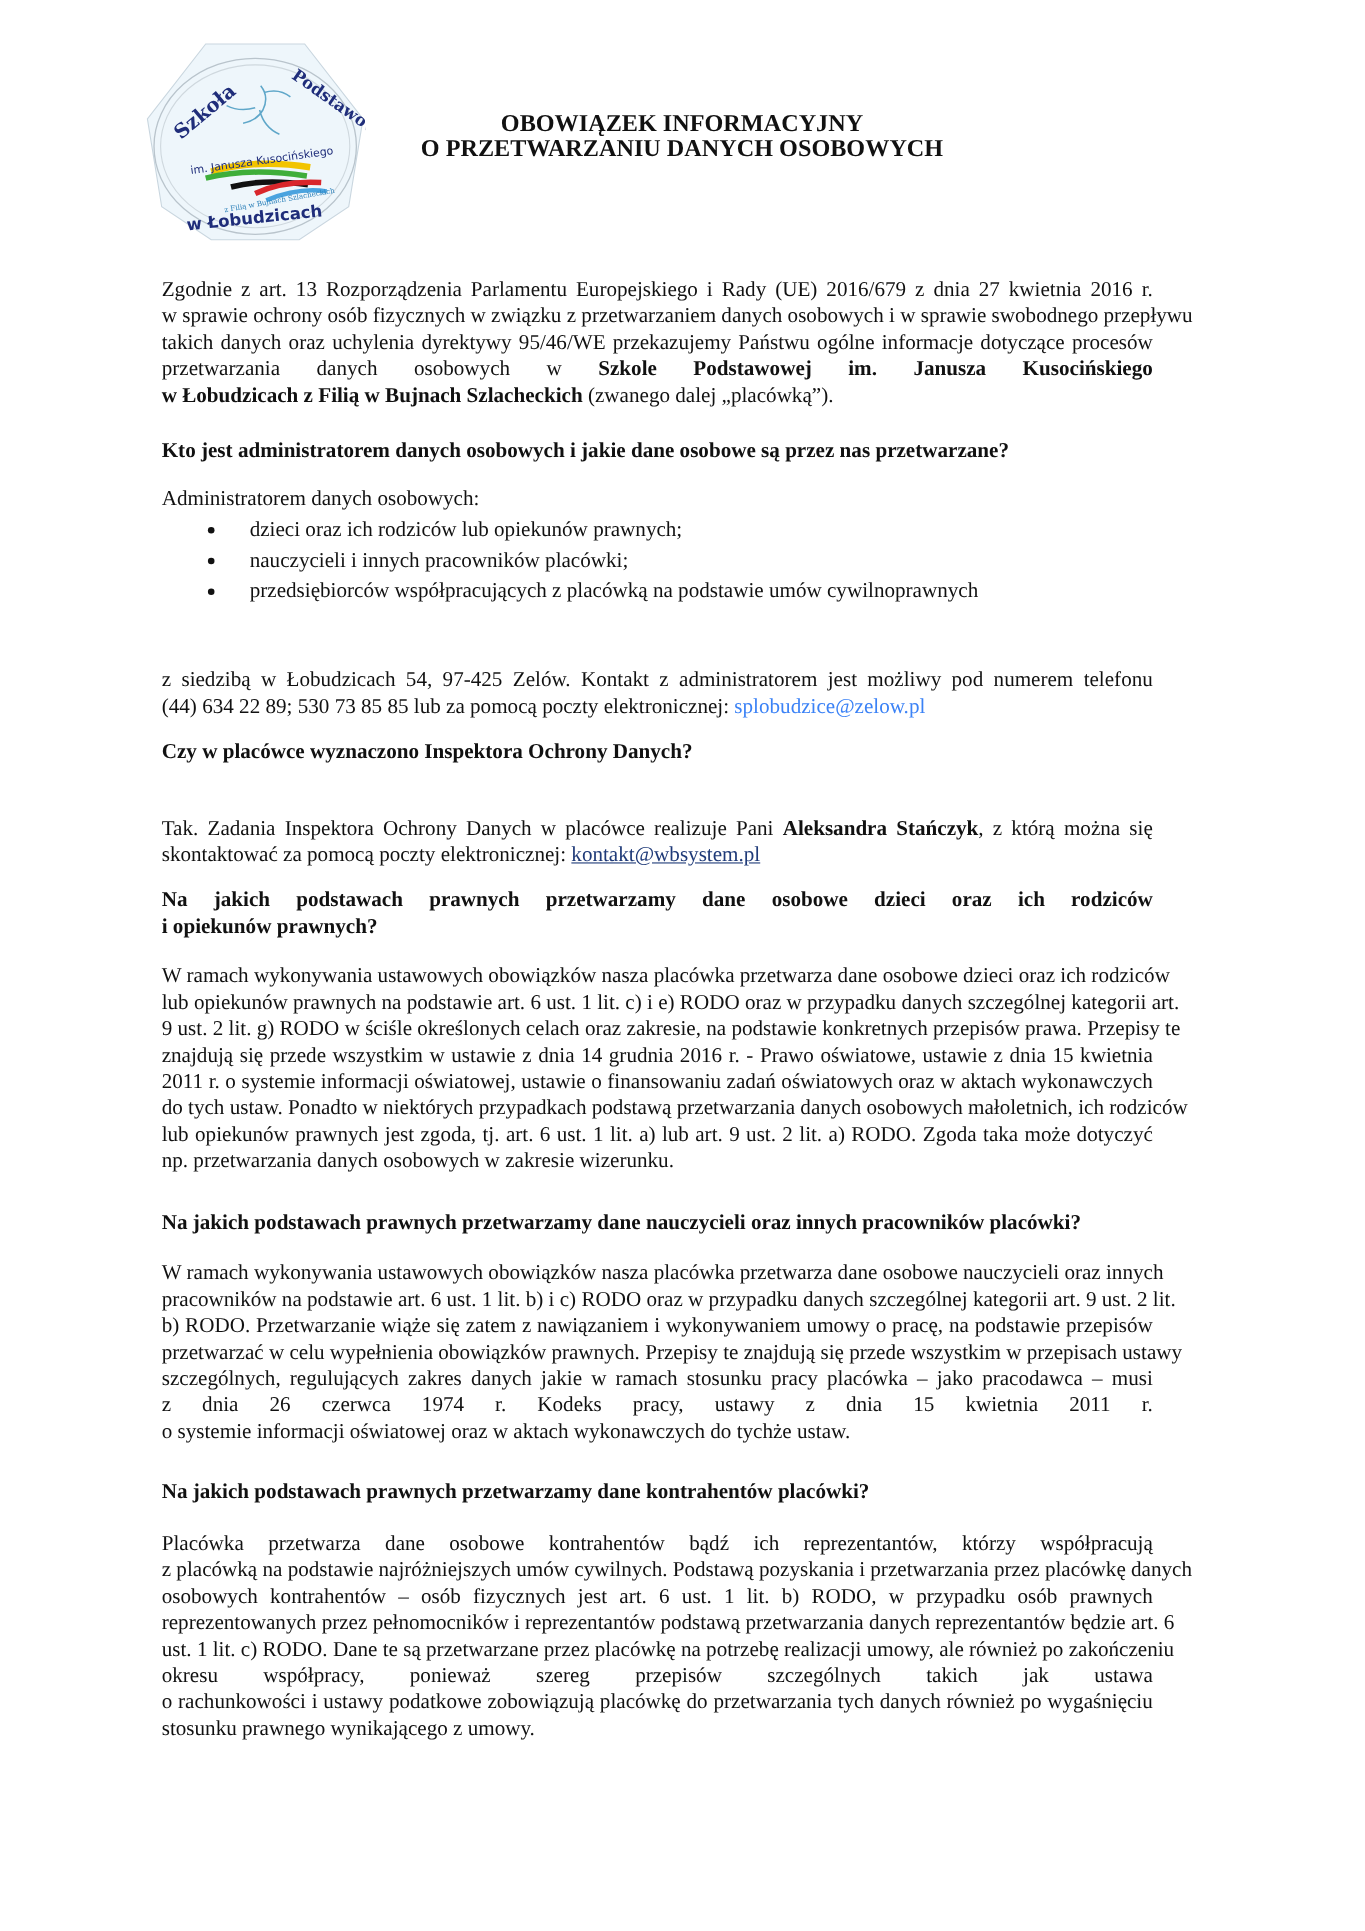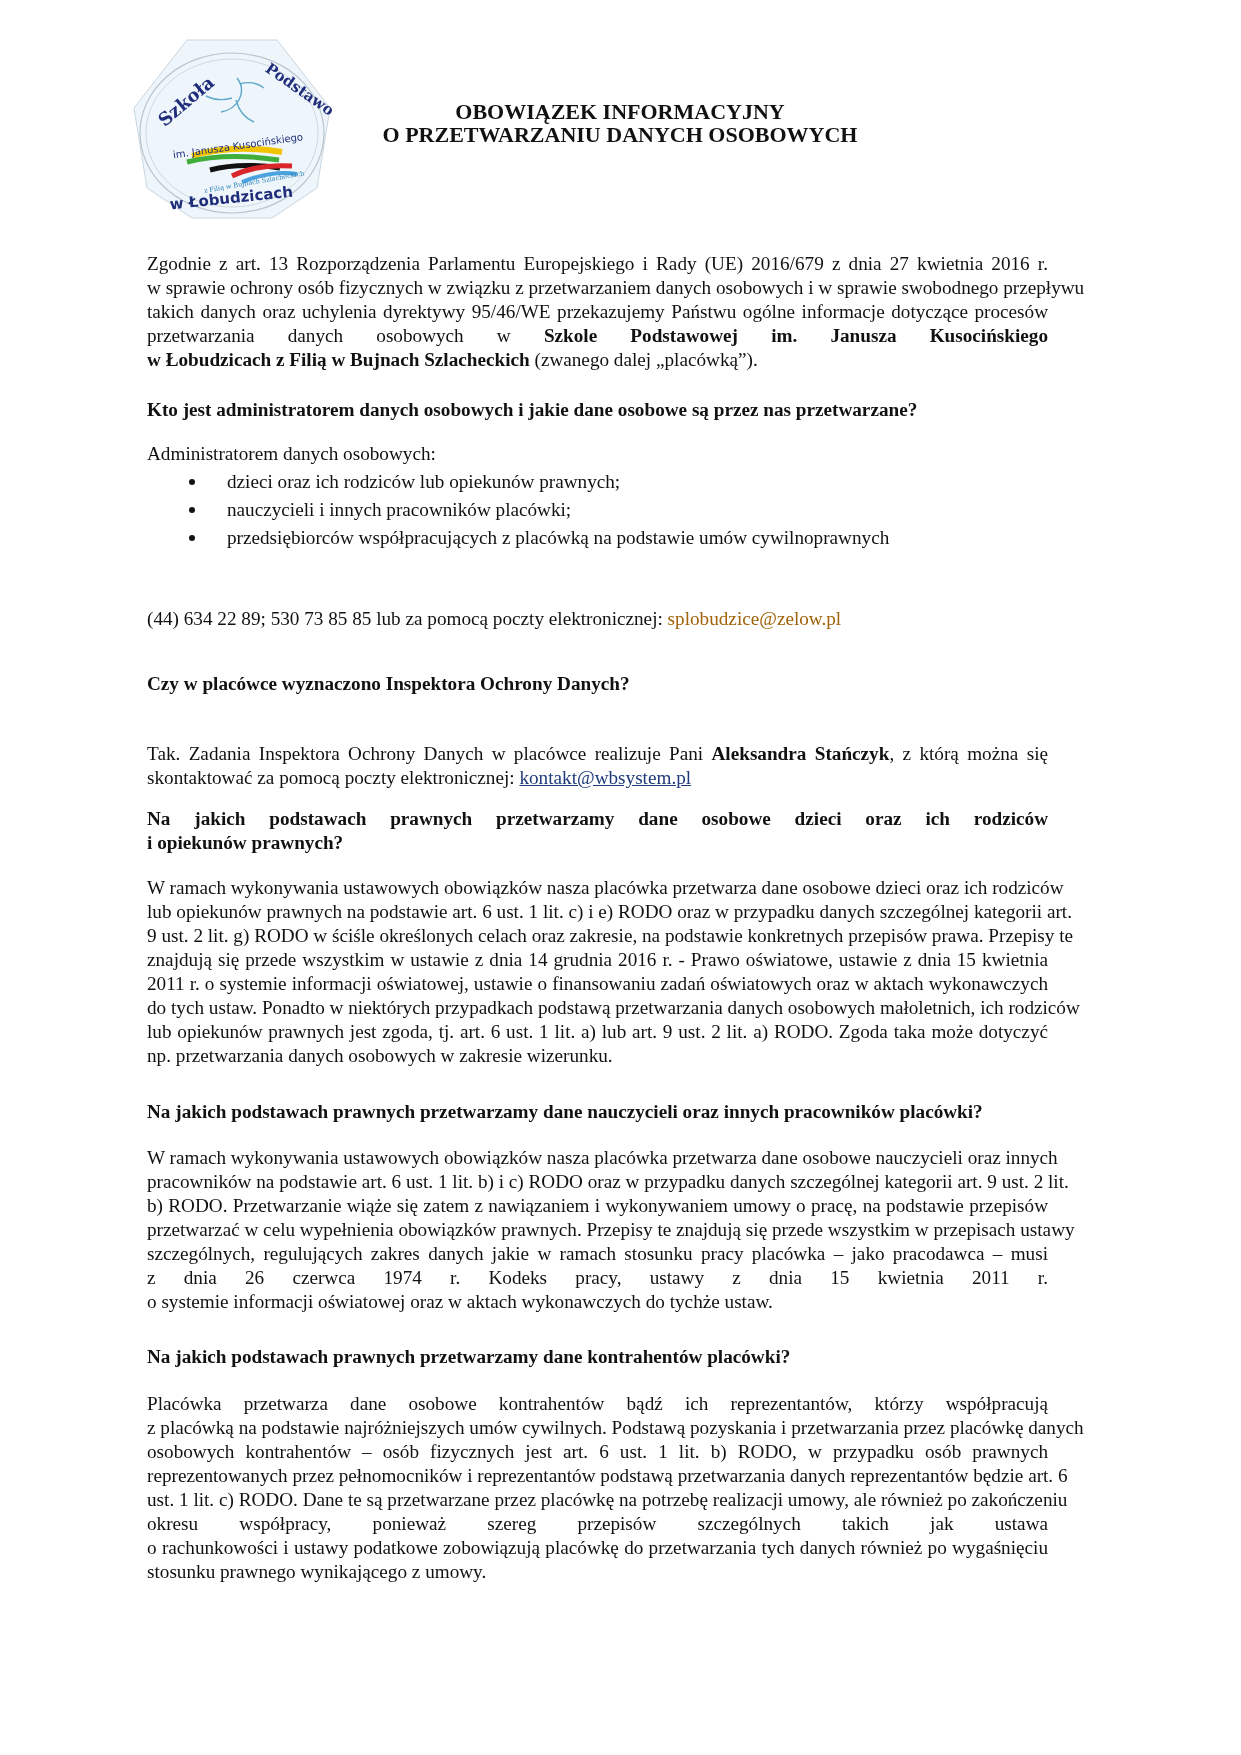--- a/index.html
+++ b/index.html
@@ -8,21 +8,21 @@
     .page { position: absolute; left: 0; top: 0; width: 1241px; height: 1755px; }
     .logo { position: absolute; left: 132px; top: 38px; width: 200px; height: 182px; }
     .title { position: absolute; left: 380px; top: 100px; width: 480px; text-align: center;
              font-weight: bold; font-size: 22px; line-height: 23px; }
     .block { position: absolute; left: 147px; width: 901px; font-size: 19.2px; }
     .line { display: block; height: 24px; line-height: 24px; white-space: nowrap;
             text-align: justify; text-align-last: justify; }
     .line.last { text-align-last: left; }
     .b { font-weight: bold; }
     .h { font-weight: bold; }
-    .link-blue { color: #a16207; }
+    .link-blue { color: #3b82f6; }
     .link-under { color: #1f3a78; text-decoration: underline; }
     ul.bullets { list-style: none; margin: 0; padding: 0; }
     ul.bullets li { position: relative; height: 28px; line-height: 28px; padding-left: 44px; white-space: nowrap; }
     ul.bullets li .dot { position: absolute; left: 42px; top: 11px; width: 6px; height: 6px; border-radius: 50%; background: #111; }
     ul.bullets li span.txt { margin-left: 36px; }
   </style>
 </head>
 <body>
 
 <div class="page">
@@ -64,20 +64,21 @@
   </div>
   <div class="block" style="top:442px;">
     <span class="line last">Administratorem danych osobowych:</span>
     <ul class="bullets" style="margin-top:2px;">
       <li><span class="dot"></span><span class="txt">dzieci oraz ich rodziców lub opiekunów prawnych;</span></li>
       <li><span class="dot"></span><span class="txt">nauczycieli i innych pracowników placówki;</span></li>
       <li><span class="dot"></span><span class="txt">przedsiębiorców współpracujących z placówką na podstawie umów cywilnoprawnych</span></li>
     </ul>
   </div>
   <div class="block" style="top:607px;">
+    <span class="line">z siedzibą w Łobudzicach 54, 97-425 Zelów. Kontakt z administratorem jest możliwy pod numerem telefonu</span>
     <span class="line last"><span>(44) 634 22 89; 530 73 85 85 lub za pomocą poczty elektronicznej: </span><span class="link-blue">splobudzice@zelow.pl</span></span>
   </div>
 
   <div class="block" style="top:672px;">
     <span class="line last h">Czy w placówce wyznaczono Inspektora Ochrony Danych?</span>
   </div>
   <div class="block" style="top:742px;">
     <span class="line"><span>Tak. Zadania Inspektora Ochrony Danych w placówce realizuje Pani </span> <span class="b">Aleksandra Stańczyk</span><span>, z którą można się</span></span>
     <span class="line last"><span>skontaktować za pomocą poczty elektronicznej: </span><span class="link-under">kontakt@wbsystem.pl</span></span>
   </div>

